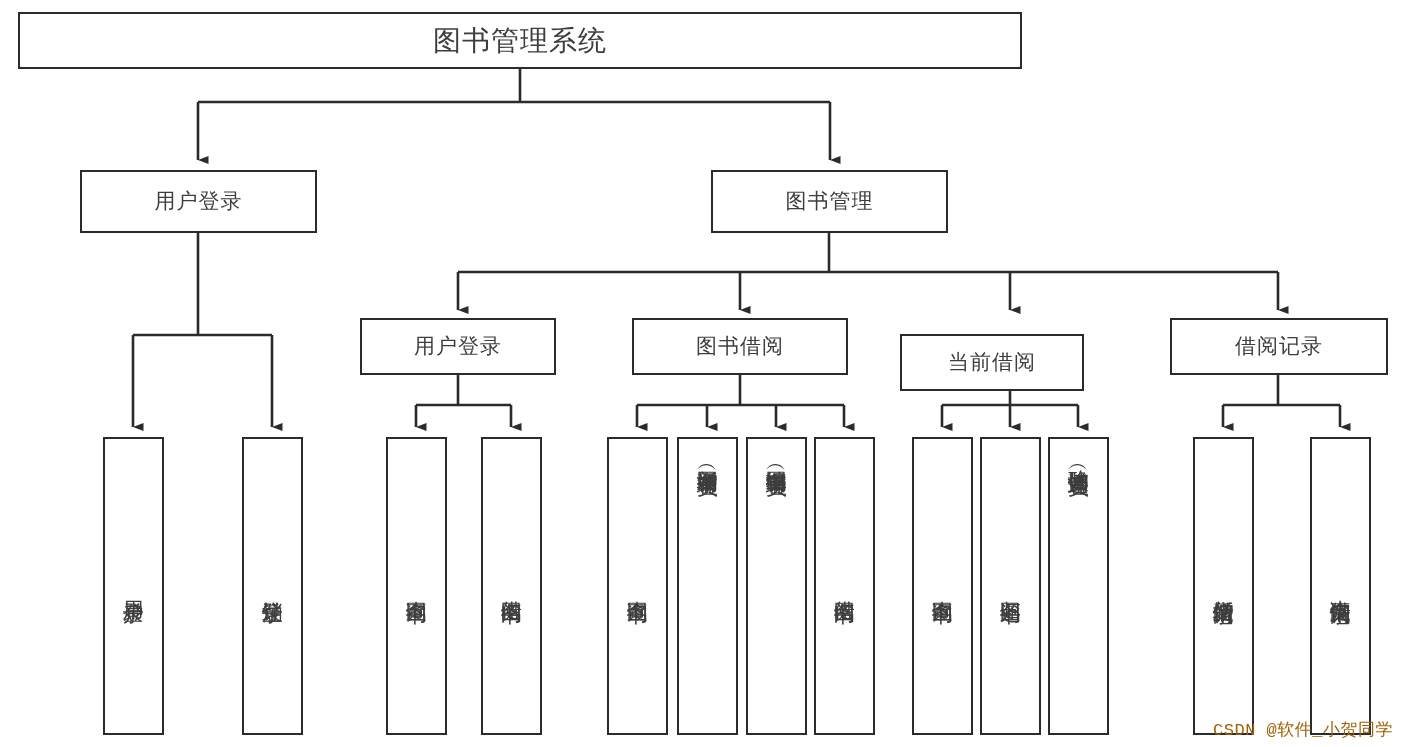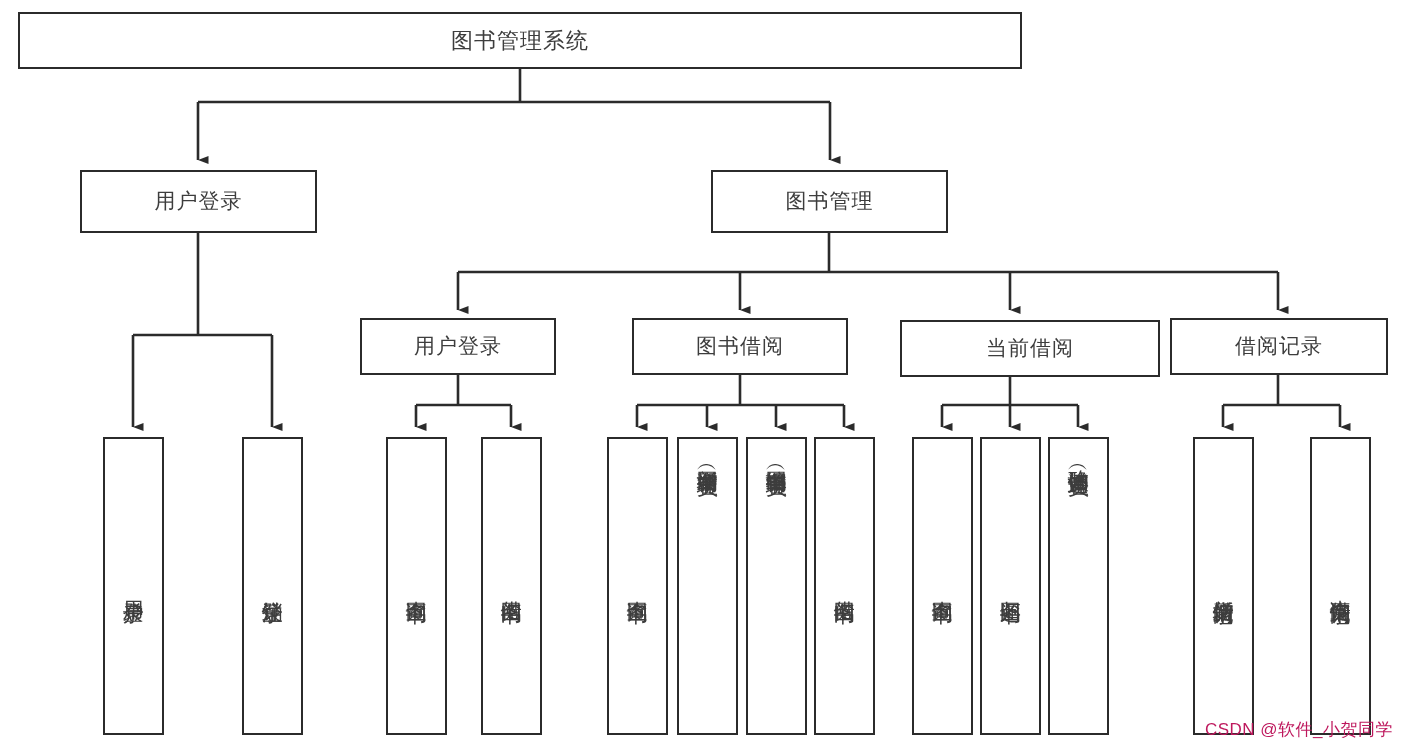--- a/index.html
+++ b/index.html
@@ -1,27 +1,27 @@
 <!DOCTYPE html>
 <html><head>
 <meta charset="utf-8">
 <style>
   html,body{margin:0;padding:0;background:#ffffff;}
   body{width:1405px;height:747px;font-family:"Liberation Sans","DejaVu Sans",sans-serif;overflow:hidden;}
   #stage{position:relative;width:1405px;height:747px;background:#fff;}
   svg.wires{position:absolute;left:0;top:0;width:1405px;height:747px;}
   .node{position:absolute;box-sizing:border-box;background:#fff;border:2px solid #2b2b2b;display:flex;align-items:center;justify-content:center;}
   .node .lbl{color:#3d3d3d;font-size:21px;line-height:1.25;letter-spacing:1px;white-space:nowrap;}
-  .node.root .lbl{font-size:22px;text-align:right;}
+  .node.root .lbl{font-size:28px;text-align:right;}
   .leaf{position:absolute;box-sizing:border-box;background:#fff;border:2px solid #2b2b2b;display:flex;align-items:flex-start;justify-content:center;}
   .leaf .lbl{color:#3d3d3d;font-size:21px;line-height:1.22;letter-spacing:1px;
     writing-mode:vertical-rl;text-orientation:upright;
     margin-top:14px;white-space:nowrap;}
   .leaf.mid .lbl{margin-top:0;align-self:center;}
-  .watermark{position:absolute;right:12px;bottom:6px;color:#be185d;font-size:17px;letter-spacing:0.5px;white-space:nowrap;}
+  .watermark{position:absolute;right:12px;bottom:6px;color:#a16207;font-size:17px;letter-spacing:0.5px;white-space:nowrap;font-family:Liberation Mono, monospace;}
 </style>
 </head>
 <body>
 
 <div id="stage">
 
   <svg class="wires" viewBox="0 0 1405 747">
     <defs>
       <marker id="arw" markerWidth="9" markerHeight="11" refX="4.5" refY="10.5" orient="auto" markerUnits="userSpaceOnUse">
         <path d="M0.5,0 L8.5,0 L4.5,10.5 Z" fill="#2b2b2b"></path>
@@ -81,21 +81,21 @@
   <div class="node" style="left:711px;top:170px;width:237px;height:63px;justify-content:center;">
     <span class="lbl">图书管理</span>
   </div>
 
   <div class="node" style="left:360px;top:318px;width:196px;height:57px;">
     <span class="lbl">用户登录</span>
   </div>
   <div class="node" style="left:632px;top:318px;width:216px;height:57px;">
     <span class="lbl">图书借阅</span>
   </div>
-  <div class="node" style="left:900px;top:320px;width:260px;height:57px;">
+  <div class="node" style="left:900px;top:334px;width:184px;height:57px;">
     <span class="lbl">当前借阅</span>
   </div>
   <div class="node" style="left:1170px;top:318px;width:218px;height:57px;">
     <span class="lbl">借阅记录</span>
   </div>
 
   <div class="leaf mid" style="left:103px;top:437px;width:61px;height:298px;">
     <span class="lbl">用户登录</span>
   </div>
   <div class="leaf mid" style="left:242px;top:437px;width:61px;height:298px;">

